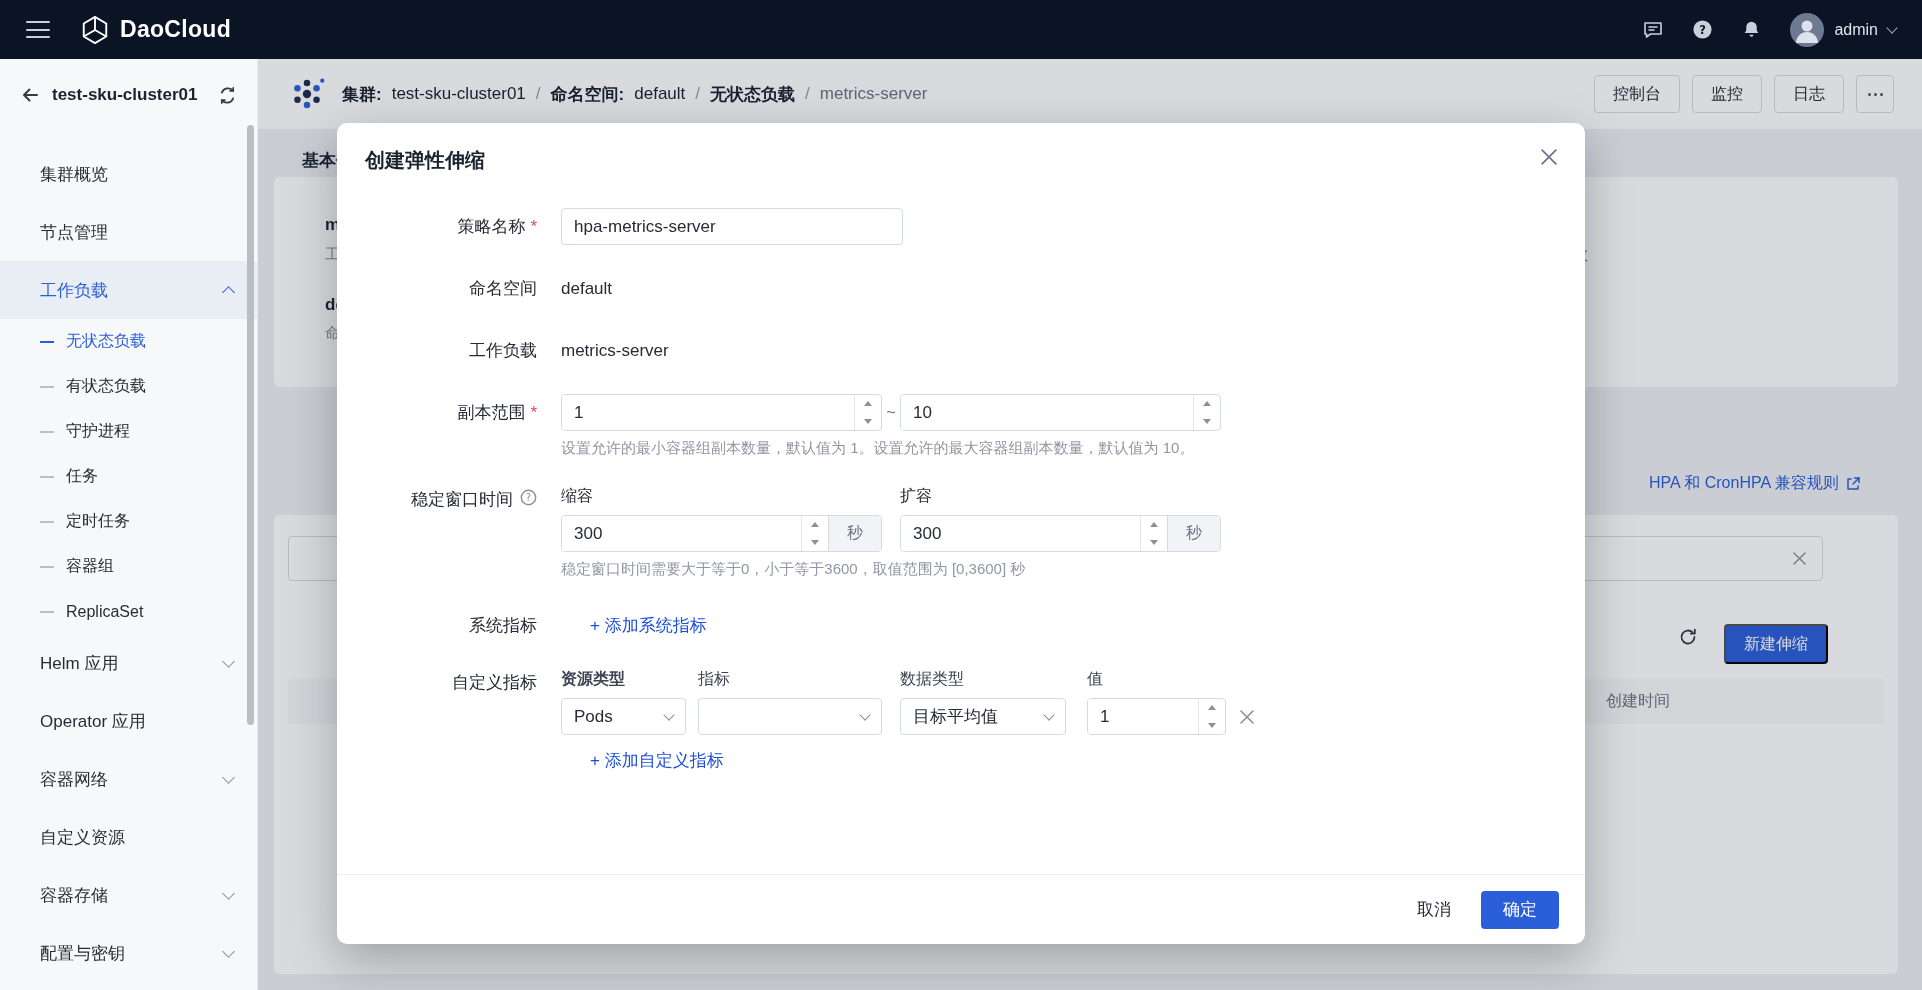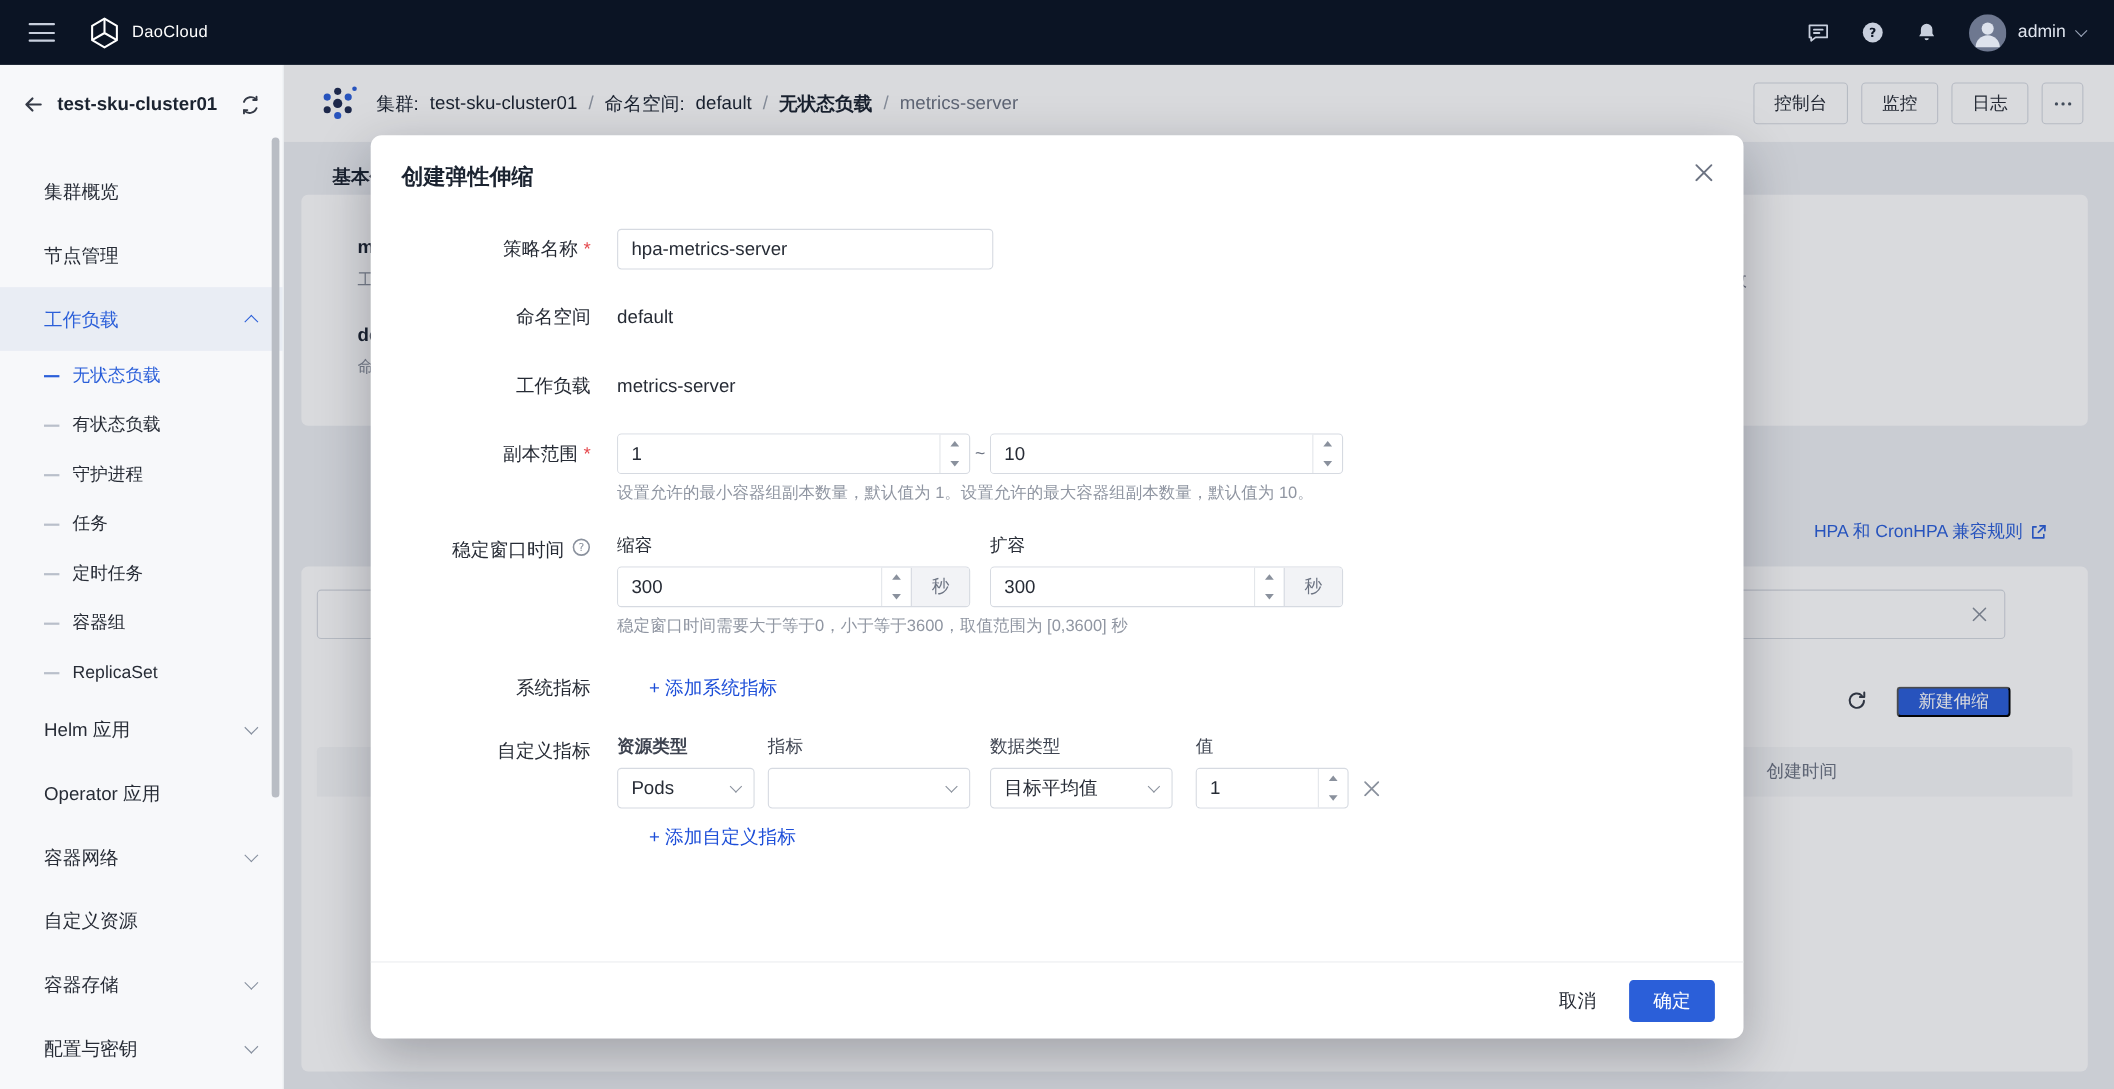--- a/index.html
+++ b/index.html
@@ -7,21 +7,21 @@
   body {
     font-family: "Liberation Sans", "DejaVu Sans", sans-serif;
     background:#eef0f4; overflow:hidden; position:relative; color:#262b35;
   }
   
   .topbar{position:absolute;top:0;left:0;width:1922px;height:59px;background:#0b1424;
     display:flex;align-items:center;padding:0 26px;z-index:60;}
   .hamburger{width:24px;height:17px;display:flex;flex-direction:column;justify-content:space-between;margin-right:30px;cursor:pointer;}
   .hamburger span{display:block;height:2px;background:#c8cfdd;border-radius:1px;}
   .brand{display:flex;align-items:center;gap:10px;}
-  .brand-name{color:#ffffff;font-size:15px;font-weight:400;letter-spacing:.3px;}
+  .brand-name{color:#ffffff;font-size:23px;font-weight:700;letter-spacing:.3px;}
   .topbar-right{margin-left:auto;display:flex;align-items:center;gap:28px;}
   .tb-icon{display:flex;align-items:center;justify-content:center;cursor:pointer;}
   .user{display:flex;align-items:center;gap:10px;cursor:pointer;}
   .user-name{color:#dfe4ee;font-size:16px;}
   .chev-down-sm{width:8px;height:8px;border-right:1.7px solid #9aa4b8;border-bottom:1.7px solid #9aa4b8;transform:rotate(45deg);margin-top:-4px;}
   
   .sidebar{position:absolute;top:59px;left:0;width:258px;height:931px;background:#f7f8fa;border-right:1px solid #e8eaee;z-index:20;}
   .side-head{height:72px;display:flex;align-items:center;padding:0 20px;gap:12px;}
   .cluster-name{font-size:17px;font-weight:600;color:#1b2330;flex:1;white-space:nowrap;overflow:hidden;}
   .nav{padding-top:14px;}
@@ -32,40 +32,40 @@
   .dash{width:14px;height:2px;background:#b9bfca;margin-right:12px;flex:none;}
   .nav-sub.selected{color:#2b5fd9;}
   .nav-sub.selected .dash{background:#2b5fd9;}
   .chev{width:9px;height:9px;border-right:1.8px solid #868f9e;border-bottom:1.8px solid #868f9e;transform:rotate(45deg);margin-top:-4px;flex:none;}
   .chev.up{transform:rotate(-135deg);margin-top:5px;border-color:#2b5fd9;}
   .side-scrollbar{position:absolute;top:66px;right:3px;width:7px;height:600px;background:#b9bdc4;border-radius:4px;cursor:pointer;}
   
   .content{position:absolute;top:59px;left:258px;width:1664px;bottom:0;background:#eef0f4;overflow:hidden;}
   .content-header{position:absolute;top:0;left:0;right:0;height:70px;background:#fff;display:flex;align-items:center;padding:0 28px;}
   .crumbs{display:flex;align-items:center;gap:10px;font-size:17px;color:#1b2330;white-space:nowrap;margin-left:14px;}
-  .crumb-label{font-weight:400;}
+  .crumb-label{font-weight:700;}
   .crumb-strong{font-weight:700;}
   .crumb-sep{color:#9aa1ad;}
   .crumb-current{color:#6d7483;}
   .header-actions{margin-left:auto;display:flex;gap:12px;}
   .hbtn{height:38px;padding:0 18px;background:#fff;border:1px solid #d6dae1;border-radius:4px;font-size:16px;color:#272c36;display:flex;align-items:center;cursor:pointer;}
   .hbtn.iconbtn{width:38px;justify-content:center;padding:0;gap:3px;}
   .hbtn.iconbtn i{width:3px;height:3px;border-radius:50%;background:#4b5563;display:block;}
   .bg-tab{position:absolute;top:90px;left:44px;font-size:17px;font-weight:700;color:#1b2330;}
   .bg-card1{position:absolute;top:118px;left:16px;right:24px;height:210px;background:#fff;border-radius:6px;}
   .bg-card1 .v1{position:absolute;left:51px;top:38px;font-size:17px;font-weight:700;color:#1b2330;}
   .bg-card1 .l1{position:absolute;left:51px;top:68px;font-size:15px;color:#8a919d;}
   .bg-card1 .v2{position:absolute;left:51px;top:118px;font-size:17px;font-weight:700;color:#1b2330;}
   .bg-card1 .l2{position:absolute;left:51px;top:147px;font-size:15px;color:#8a919d;}
   .bg-card1 .cols{position:absolute;right:310px;top:68px;font-size:16px;color:#6d7483;}
   .bg-link{position:absolute;top:414px;left:1391px;display:flex;align-items:center;gap:6px;color:#2b5fd9;font-size:16px;cursor:pointer;text-align:center;}
   .bg-card2{position:absolute;top:456px;left:16px;right:24px;bottom:16px;background:#fff;border-radius:6px;}
   .bg-search{position:absolute;left:14px;top:21px;right:75px;height:45px;border:1px solid #d6dae1;border-radius:4px;background:#fff;display:flex;align-items:center;justify-content:flex-end;padding:0 16px;}
   .bg-refresh{position:absolute;right:200px;top:112px;cursor:pointer;display:flex;}
-  .bg-newbtn{position:absolute;right:70px;top:109px;height:28px;padding:0 18px;background:#2b5fd9;color:#fff;border-radius:4px;font-size:16px;display:flex;align-items:center;cursor:pointer;text-align:center;}
+  .bg-newbtn{position:absolute;right:70px;top:109px;height:40px;padding:0 18px;background:#2b5fd9;color:#fff;border-radius:4px;font-size:16px;display:flex;align-items:center;cursor:pointer;text-align:center;}
   .bg-thead{position:absolute;left:14px;right:14px;top:164px;height:45px;background:#f7f8fa;border-radius:4px 4px 0 0;display:flex;align-items:center;}
   .bg-thead .th-created{position:absolute;left:1318px;font-size:16px;color:#6d7483;}
   .overlay{position:absolute;inset:0;background:rgba(18,27,45,.16);z-index:10;}
   
   .modal{position:absolute;left:337px;top:123px;width:1248px;height:821px;background:#fff;border-radius:10px;
     box-shadow:0 16px 48px rgba(9,14,29,.28);z-index:50;display:flex;flex-direction:column;}
   .modal-head{position:relative;padding:24px 28px 8px;}
   .modal-title{font-size:20px;font-weight:600;color:#1b2330;}
   .modal-close{position:absolute;top:26px;right:28px;cursor:pointer;display:flex;}
   .alert{margin:22px 22px 0;background:#edf4ff;border:1px solid #d3e3fd;border-radius:4px;display:flex;align-items:center;

